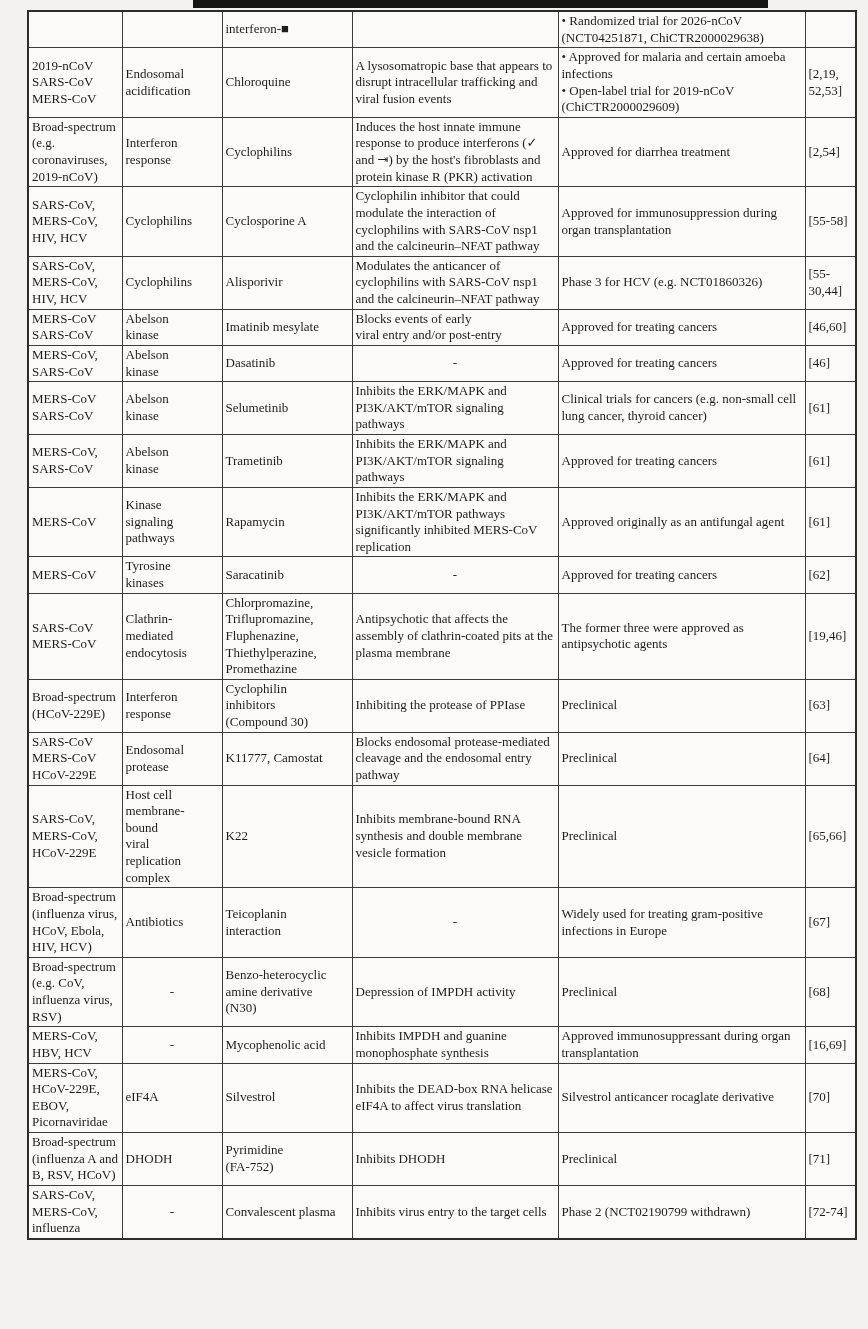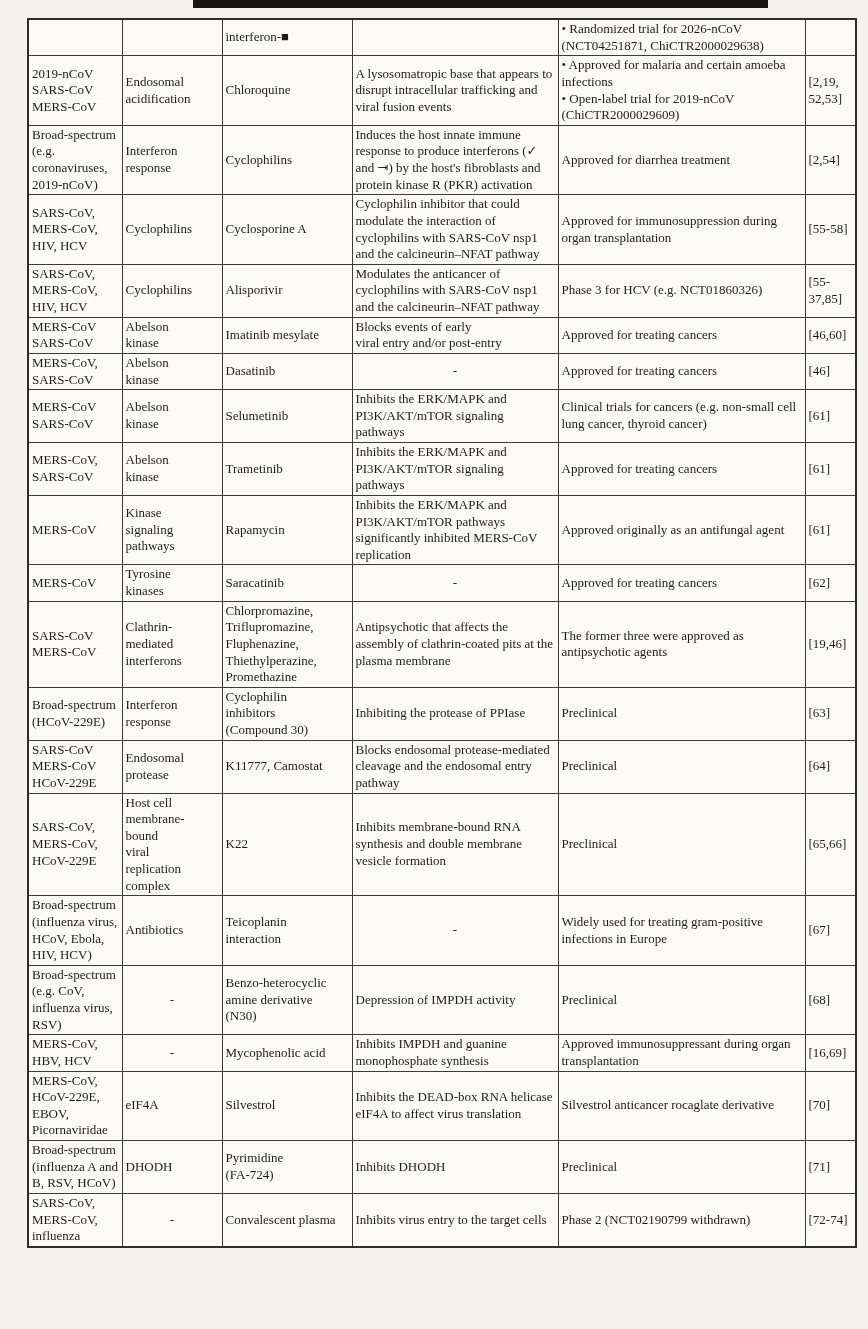--- a/index.html
+++ b/index.html
@@ -19,21 +19,21 @@
     position: absolute;
     left: 193px;
     top: 0;
     width: 575px;
     height: 8px;
     background: #161616;
   }
   table.drug-table {
     position: absolute;
     left: 27px;
-    top: 18px;
+    top: 10px;
     width: 828px;
     border-collapse: collapse;
     table-layout: fixed;
     background: #fbfaf8;
     border: 2px solid #2f2d2a;
   }
   table.drug-table td {
     border: 1px solid #3d3b38;
     padding: 1px 3px;
     font-size: 13px;
@@ -114,21 +114,21 @@
       </tr>
       <tr>
         <td>SARS-CoV,
 MERS-CoV,
 HIV, HCV</td>
         <td>Cyclophilins</td>
         <td>Alisporivir</td>
         <td>Modulates the anticancer of cyclophilins with SARS-CoV nsp1 and the calcineurin–NFAT pathway</td>
         <td>Phase 3 for HCV (e.g. NCT01860326)</td>
         <td>[55-
-37,85]</td>
+30,44]</td>
       </tr>
       <tr>
         <td>MERS-CoV
 SARS-CoV</td>
         <td>Abelson
 kinase</td>
         <td>Imatinib mesylate</td>
         <td>Blocks events of early
 viral entry and/or post-entry</td>
         <td>Approved for treating cancers</td>
@@ -181,21 +181,21 @@
         <td>Saracatinib</td>
         <td class="dash">-</td>
         <td>Approved for treating cancers</td>
         <td>[62]</td>
       </tr>
       <tr>
         <td>SARS-CoV
 MERS-CoV</td>
         <td>Clathrin-
 mediated
-interferons</td>
+endocytosis</td>
         <td>Chlorpromazine,
 Triflupromazine,
 Fluphenazine,
 Thiethylperazine,
 Promethazine</td>
         <td>Antipsychotic that affects the assembly of clathrin-coated pits at the plasma membrane</td>
         <td>The former three were approved as antipsychotic agents</td>
         <td>[19,46]</td>
       </tr>
       <tr>
@@ -280,21 +280,21 @@
         <td>Inhibits the DEAD-box RNA helicase eIF4A to affect virus translation</td>
         <td>Silvestrol anticancer rocaglate derivative</td>
         <td>[70]</td>
       </tr>
       <tr>
         <td>Broad-spectrum
 (influenza A and
 B, RSV, HCoV)</td>
         <td>DHODH</td>
         <td>Pyrimidine
-(FA-724)</td>
+(FA-752)</td>
         <td>Inhibits DHODH</td>
         <td>Preclinical</td>
         <td>[71]</td>
       </tr>
       <tr>
         <td>SARS-CoV,
 MERS-CoV,
 influenza</td>
         <td class="dash">-</td>
         <td>Convalescent plasma</td>

